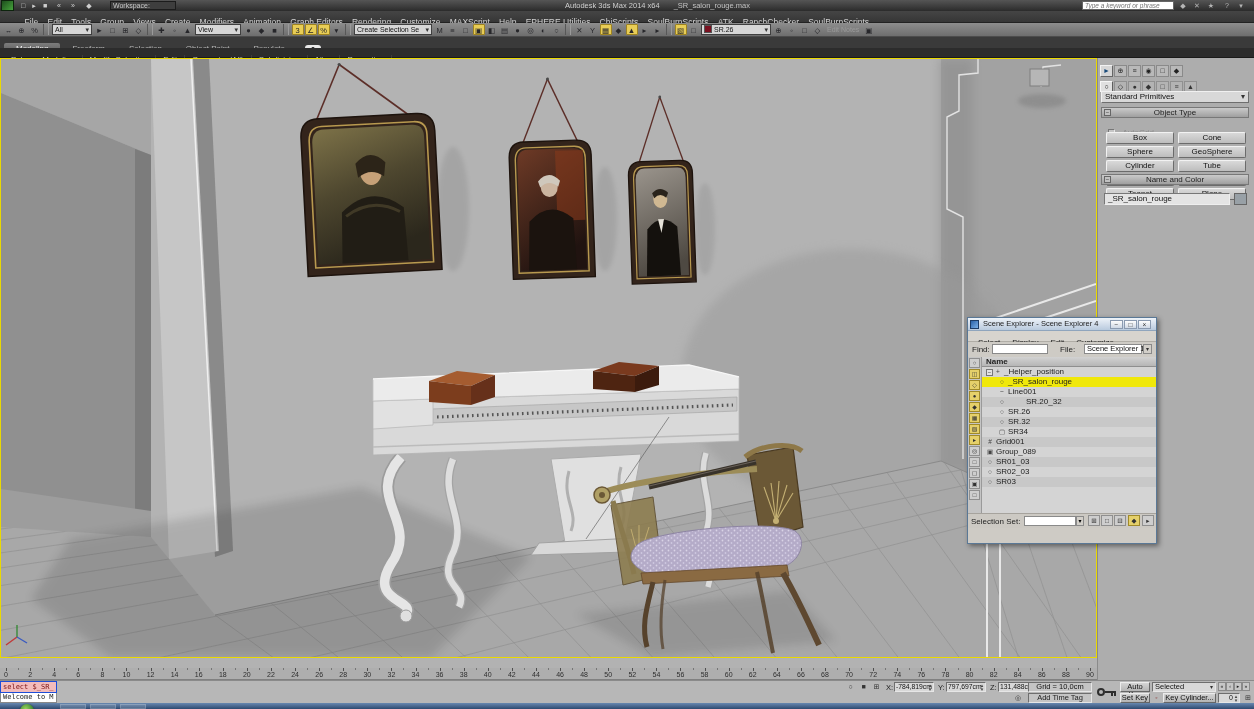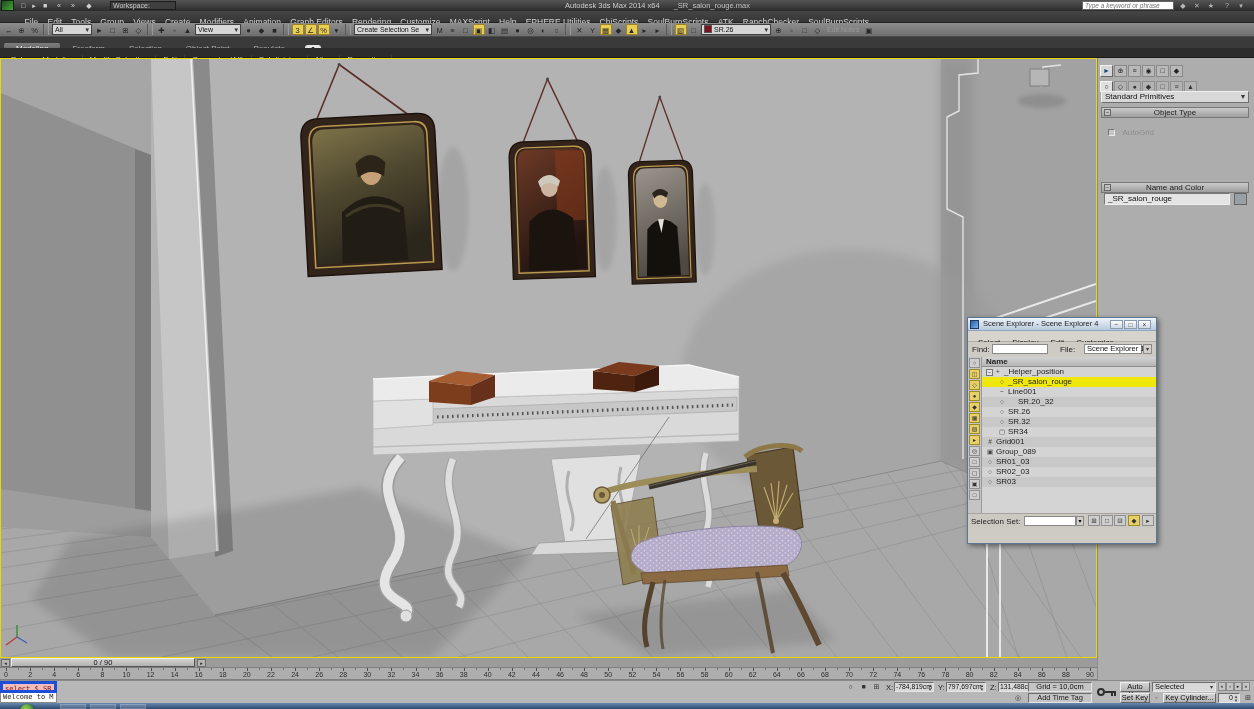--- a/index.html
+++ b/index.html
@@ -122,21 +122,21 @@
             font-size:5px;line-height:6px;text-align:center;color:#222;}
   #ts-handle{left:11px;top:0px;width:184px;height:9px;background:linear-gradient(#d2d2d2,#b2b2b2);
              border:1px solid;border-color:#eee #555 #555 #eee;box-sizing:border-box;font-size:7.5px;line-height:7px;
              text-align:center;color:#111;}
   #ruler{left:0;top:668px;width:1097px;height:12px;background:#aeaeae;border-bottom:1px solid #808080;box-sizing:border-box;}
   .tick{position:absolute;top:0;width:1px;height:3px;background:#4e4e4e;}
   .tick-label{position:absolute;top:3px;transform:translateX(-50%);font-size:7px;color:#2e2e2e;}
   
   #statusbar{left:0;top:680px;width:1254px;height:23px;background:#b7b7b7;border-top:1px solid #8a8a8a;box-sizing:border-box;}
   .sunken{border:1px solid;border-color:#6e6e6e #e6e6e6 #e6e6e6 #6e6e6e;box-sizing:border-box;background:#c4c4c4;}
-  #listener1{left:0;top:0;width:57px;height:12px;background:#f2bcbc;border:3px solid #1d4ed8;box-sizing:border-box;
+  #listener1{left:0;top:0;width:57px;height:12px;background:#f2bcbc;border:1px solid #1d4ed8;box-sizing:border-box;
              font-family:"DejaVu Sans Mono",monospace;font-size:7px;line-height:10px;color:#7c1212;padding-left:2px;white-space:nowrap;overflow:hidden;}
   #listener2{left:0;top:12px;width:57px;height:10px;background:#fff;border:1px solid #888;border-top:none;box-sizing:border-box;
              font-family:"DejaVu Sans Mono",monospace;font-size:7px;line-height:8px;color:#222;padding-left:2px;white-space:nowrap;overflow:hidden;}
   #status-line{left:59px;top:1px;width:778px;height:10px;font-size:8px;line-height:8px;padding:0 3px;color:#111;}
   #prompt-line{left:59px;top:12px;width:944px;height:10px;font-size:8px;line-height:8px;padding:0 3px;color:#111;}
   .sb-ico{top:1px;width:11px;height:10px;font-size:7px;line-height:9px;text-align:center;color:#333;}
   .coord-lbl{top:2px;font-size:7.5px;color:#222;}
   .coord-field{top:1px;width:40px;height:10px;background:#d8d8d8;font-size:6.8px;line-height:8px;text-align:right;
                padding:0 6px 0 1px;color:#111;white-space:nowrap;}
   .spin{position:absolute;right:0;top:0;width:6px;height:8px;font-size:5px;line-height:4px;color:#444;text-align:center;}
@@ -408,21 +408,33 @@
       <span>Standard Primitives</span><span class="arr">▾</span>
     </div>
     <div class="rollout abs" style="top:49px">
       <span class="minus">−</span>
       <span>Object Type</span>
     </div>
     <div id="autogrid-row" class="abs">
       <span id="autogrid-chk"></span>
       <span id="autogrid-lbl">AutoGrid</span>
     </div>
-    <div class="rollout abs" style="top:124px">
+    <div id="prim-grid" class="abs clearfix">
+        <div class="prim-btn">Box</div>
+        <div class="prim-btn">Cone</div>
+        <div class="prim-btn">Sphere</div>
+        <div class="prim-btn">GeoSphere</div>
+        <div class="prim-btn">Cylinder</div>
+        <div class="prim-btn">Tube</div>
+        <div class="prim-btn">Torus</div>
+        <div class="prim-btn">Pyramid</div>
+        <div class="prim-btn">Teapot</div>
+        <div class="prim-btn">Plane</div>
+      </div>
+    <div class="rollout abs" style="top:116px">
       <span class="minus">−</span>
       <span>Name and Color</span>
     </div>
     <div id="name-field" class="abs">_SR_salon_rouge</div>
     <div id="color-swatch" class="abs" style="background:#98a0a6"></div>
   </div>
 
   <div id="explorer" class="abs">
     <div id="se-title" class="abs">
       <div id="se-title-ico" class="abs"></div>
@@ -454,21 +466,21 @@
         <div class="se-tool">▣</div>
         <div class="se-tool">□</div>
       </div>
     <div id="se-header" class="abs">
       <span>Name</span>
     </div>
     <div id="se-rows" class="abs">
         <div class="se-row" style="padding-left: 4px;"><span class="expander">−</span><span class="obj-ico">+</span><span style="margin-left: 2px;">_Helper_position</span></div>
         <div class="se-row odd" style="padding-left: 16px; background: rgb(240, 232, 10);"><span class="obj-ico">○</span><span style="margin-left: 2px;">_SR_salon_rouge</span></div>
         <div class="se-row" style="padding-left: 16px;"><span class="obj-ico">~</span><span style="margin-left: 2px;">Line001</span></div>
-        <div class="se-row odd" style="padding-left: 16px;"><span class="obj-ico">○</span><span style="margin-left: 12px;">SR.20_32</span></div>
+        <div class="se-row odd" style="padding-left: 16px;"><span class="obj-ico">○</span><span style="margin-left: 20px;">SR.20_32</span></div>
         <div class="se-row" style="padding-left: 16px;"><span class="obj-ico">○</span><span style="margin-left: 2px;">SR.26</span></div>
         <div class="se-row odd" style="padding-left: 16px;"><span class="obj-ico">○</span><span style="margin-left: 2px;">SR.32</span></div>
         <div class="se-row" style="padding-left: 16px;"><span class="obj-ico">▢</span><span style="margin-left: 2px;">SR34</span></div>
         <div class="se-row odd" style="padding-left: 4px;"><span class="obj-ico">#</span><span style="margin-left: 2px;">Grid001</span></div>
         <div class="se-row" style="padding-left: 4px;"><span class="obj-ico">▣</span><span style="margin-left: 2px;">Group_089</span></div>
         <div class="se-row odd" style="padding-left: 4px;"><span class="obj-ico">○</span><span style="margin-left: 2px;">SR01_03</span></div>
         <div class="se-row" style="padding-left: 4px;"><span class="obj-ico">○</span><span style="margin-left: 2px;">SR02_03</span></div>
         <div class="se-row odd" style="padding-left: 4px;"><span class="obj-ico">○</span><span style="margin-left: 2px;">SR03</span></div>
       </div>
     <div id="se-bottom" class="abs">
@@ -476,25 +488,20 @@
       <div id="se-selset-input"></div>
       <div id="se-selset-arr">▾</div>
       <div class="se-bbtn" style="left:120px">⊞</div>
       <div class="se-bbtn" style="left:133px">□</div>
       <div class="se-bbtn" style="left:146px">⊟</div>
       <div class="se-bbtn yel" style="left:160px">◆</div>
       <div class="se-bbtn" style="left:174px">▸</div>
     </div>
   </div>
 
-  <div id="timeslider" class="abs">
-    <div class="abs ts-arrow" style="left:1px">◂</div>
-    <div id="ts-handle" class="abs">0 / 90</div>
-    <div class="abs ts-arrow" style="left:197px">▸</div>
-  </div>
 
   <div id="ruler" class="abs">
       <div class="tick" style="left: 6px; height: 3px;"></div>
       <div class="tick-label" style="left: 6px;">0</div>
       <div class="tick" style="left: 18.0444px; height: 2px; opacity: 0.6;"></div>
       <div class="tick" style="left: 30.0889px; height: 3px;"></div>
       <div class="tick-label" style="left: 30.0889px;">2</div>
       <div class="tick" style="left: 42.1333px; height: 2px; opacity: 0.6;"></div>
       <div class="tick" style="left: 54.1778px; height: 3px;"></div>
       <div class="tick-label" style="left: 54.1778px;">4</div>

